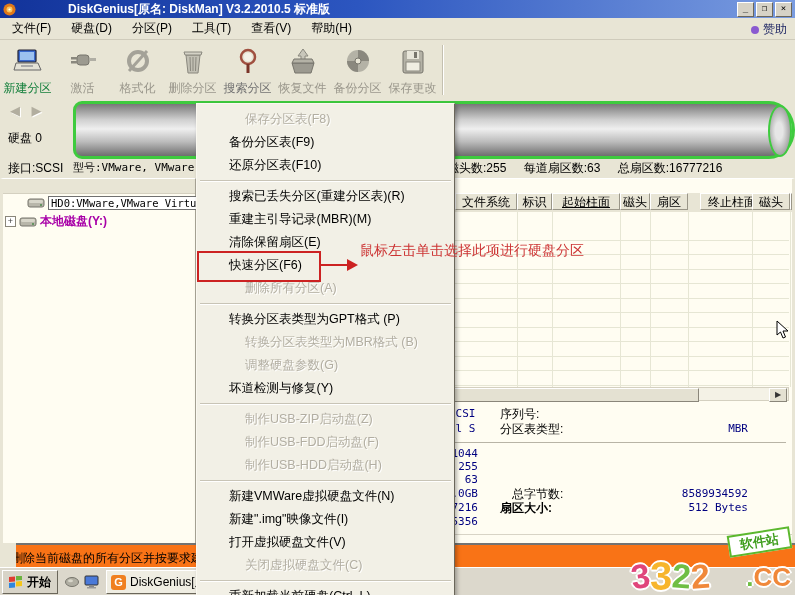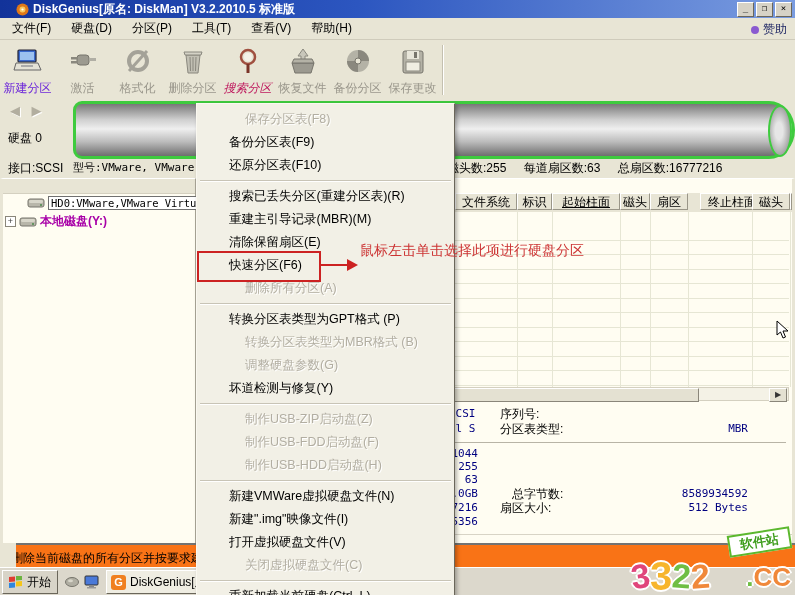--- a/index.html
+++ b/index.html
@@ -2,40 +2,40 @@
 <html><head>
 <meta charset="utf-8">
 <style>
   html,body{margin:0;padding:0;}
   #screen{position:relative;width:795px;height:595px;overflow:hidden;background:#e8e5d5;
     font-family:"Liberation Sans","DejaVu Sans",sans-serif;font-size:12px;color:#000;
     outline:1px solid #6a665a;}
   
   .titlebar{position:absolute;top:0;left:0;right:0;height:18px;
     background:linear-gradient(90deg,#12339a 0%,#2c56c0 45%,#7a9ce0 100%);
-    display:flex;align-items:center;padding-left:16px;}
+    display:flex;align-items:center;padding-left:3px;gap:48px;}
   .app-icon{width:13px;height:13px;flex:0 0 auto;}
   .title-text{color:#fff;font-weight:bold;font-size:12px;margin-left:4px;white-space:nowrap;}
   .win-btns{position:absolute;right:3px;top:2px;display:flex;gap:2px;}
   .win-btn{width:15px;height:13px;background:#d6d2c6;border:1px solid;border-color:#fff #6a665a #6a665a #fff;
     font-size:9px;line-height:11px;text-align:center;color:#000;font-family:"DejaVu Sans Mono",monospace;}
   
   .menubar{position:absolute;top:18px;left:0;right:0;height:21px;background:#e8e5d5;
     border-bottom:1px solid #cfcbbb;display:flex;align-items:center;padding-left:2px;}
   .menu-item{padding:2px 10px;white-space:nowrap;}
   .sponsor{position:absolute;right:8px;top:3px;display:flex;align-items:center;gap:4px;color:#222a66;}
   .sponsor-dot{width:8px;height:8px;border-radius:50%;background:#8a5ad0;}
   
   .toolbar{position:absolute;top:40px;left:0;right:0;height:60px;background:#e8e5d5;
     border-bottom:1px solid #b8b4a4;display:flex;align-items:stretch;}
   .tb-btn{width:55px;display:flex;flex-direction:column;align-items:center;justify-content:flex-end;padding-bottom:3px;}
   .tb-icon{height:36px;display:flex;align-items:center;justify-content:center;}
   .tb-label{font-size:12px;white-space:nowrap;}
-  .tb-blue .tb-label{color:#6d28d9;}
-  .tb-dark .tb-label{color:#be185d;font-style:italic;}
+  .tb-blue .tb-label{color:#15803d;}
+  .tb-dark .tb-label{color:#737373;}
   .tb-gray .tb-label{color:#9a978c;}
   .tb-sep{width:1px;background:#c4c0b0;box-shadow:1px 0 0 #fff;margin:5px 2px;}
   
   .disk-section{position:absolute;top:100px;left:0;right:0;height:78px;background:#e8e5d5;}
   .nav-arrows{position:absolute;left:10px;top:3px;color:#b2ae9f;font-size:13px;letter-spacing:4px;
     text-shadow:1px 1px 0 #fff;}
   .disk-label{position:absolute;left:8px;top:30px;}
   .cylinder{position:absolute;left:73px;top:1px;width:716px;height:52px;border:3px solid #3ecb3e;
     border-radius:9px 26px 26px 9px/9px 50% 50% 9px;
     background:linear-gradient(180deg,#787878 0%,#cfcfcf 30%,#efefef 48%,#bdbdbd 72%,#6e6e6e 100%);}
@@ -81,21 +81,21 @@
   .dvalue{color:#000080;font-family:"DejaVu Sans Mono",monospace;font-size:11px;}
   .dsep{position:absolute;top:41px;left:253px;right:6px;border-top:1px solid #b8b4a6;}
   .dbottom{position:absolute;bottom:8px;left:253px;right:0;border-top:1px solid #d8d4c6;}
   
   .statusbar{position:absolute;top:543px;left:16px;right:0;height:24px;background:#f97316;
     border-top:2px solid #737373;overflow:hidden;}
   .status-text{position:absolute;left:-5px;top:5px;white-space:nowrap;}
   .taskbar{position:absolute;top:567px;left:0;right:0;height:28px;background:#dcd8cc;
     border-top:1px solid #fff;display:flex;align-items:center;padding-left:2px;gap:4px;}
   .start-btn{height:22px;background:#d8d4c8;border:1px solid;border-color:#fff #6a665a #6a665a #fff;
-    display:flex;align-items:center;gap:4px;padding:0 6px;font-weight:normal;}
+    display:flex;align-items:center;gap:4px;padding:0 6px;font-weight:bold;}
   .ql{display:flex;align-items:center;gap:4px;padding:0 2px;}
   .task-btn{height:22px;width:150px;background:#efede2;border:1px solid;border-color:#fff #6a665a #6a665a #fff;
     display:flex;align-items:center;gap:4px;padding:0 4px;overflow:hidden;white-space:nowrap;}
   .dg-ico{width:15px;height:15px;background:#f08020;border-radius:3px;color:#fff;font-weight:bold;
     font-size:11px;line-height:15px;text-align:center;flex:0 0 auto;}
   
   .context-menu{position:absolute;left:196px;top:103px;width:259px;height:500px;z-index:30;
     background:#f2f0e6;border:1px solid;border-color:#faf8f0 #6a665a #6a665a #faf8f0;
     box-shadow:2px 2px 4px rgba(0,0,0,.3);box-sizing:border-box;padding-top:4px;}
   .mi{height:23px;line-height:23px;padding-left:32px;position:relative;font-size:12.5px;white-space:nowrap;}
@@ -313,21 +313,21 @@
       <span class="dt dlabel" style="left:304px;top:20px;">分区表类型:</span>
       <span class="dt dvalue" style="right:44px;top:21px;">MBR</span>
       <div class="dsep"></div>
       <span class="dt frag num" style="left:248px;top:46px;">1044</span>
       <span class="dt frag num" style="left:248px;top:59px;">255</span>
       <span class="dt frag num" style="left:248px;top:72px;">63</span>
       <span class="dt frag num" style="left:248px;top:86px;">.0GB</span>
       <span class="dt dlabel" style="left:316px;top:85px;">总字节数:</span>
       <span class="dt dvalue" style="right:44px;top:86px;">8589934592</span>
       <span class="dt frag num" style="left:248px;top:100px;">7216</span>
-      <span class="dt dlabel" style="left:304px;top:99px;">扇区大小:</span>
+      <span class="dt dlabel" style="left:304px;top:99px;font-weight:bold;">扇区大小:</span>
       <span class="dt dvalue" style="right:44px;top:100px;">512 Bytes</span>
       <span class="dt frag num" style="left:248px;top:114px;">5356</span>
       <div class="dbottom"></div>
     </div>
   </div>
 
   <div class="statusbar">
     <span class="status-text">删除当前磁盘的所有分区并按要求建立</span>
   </div>
 

